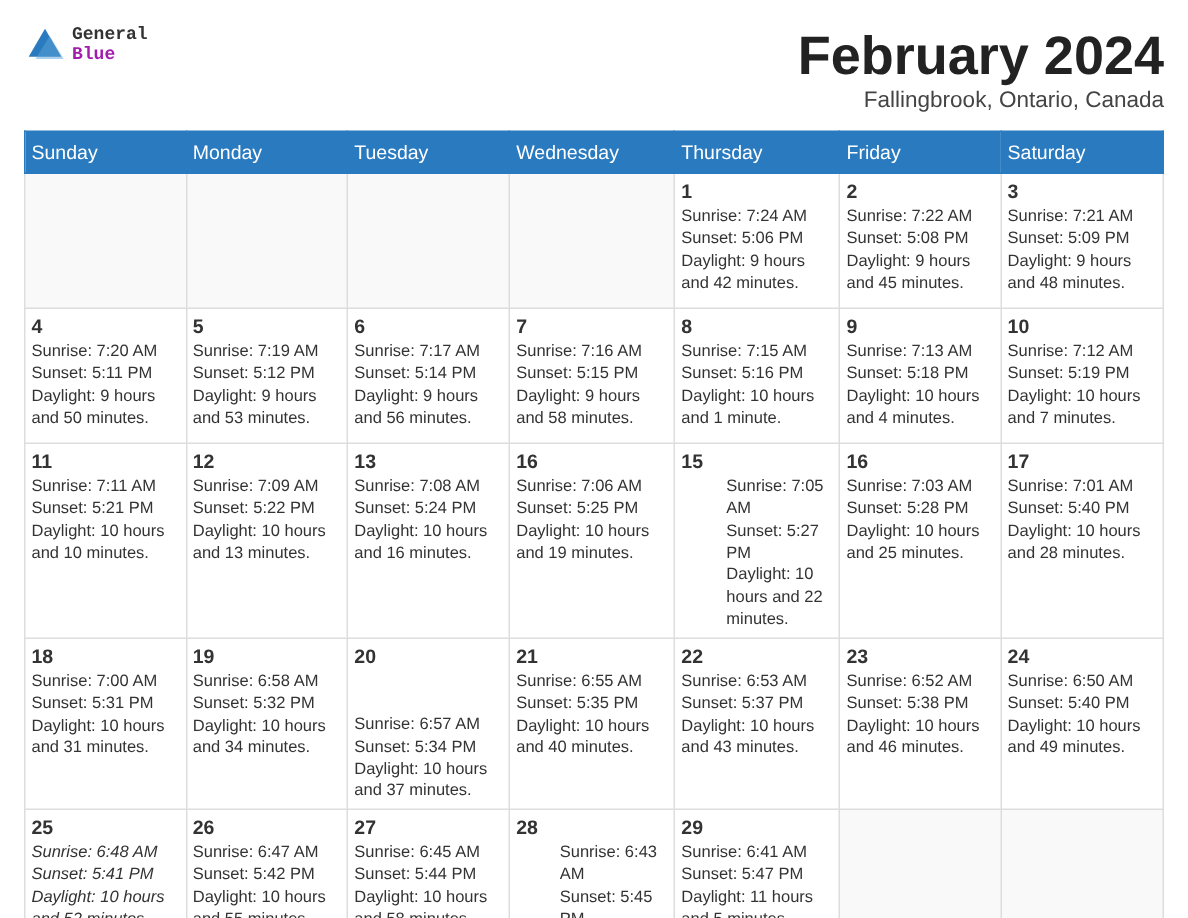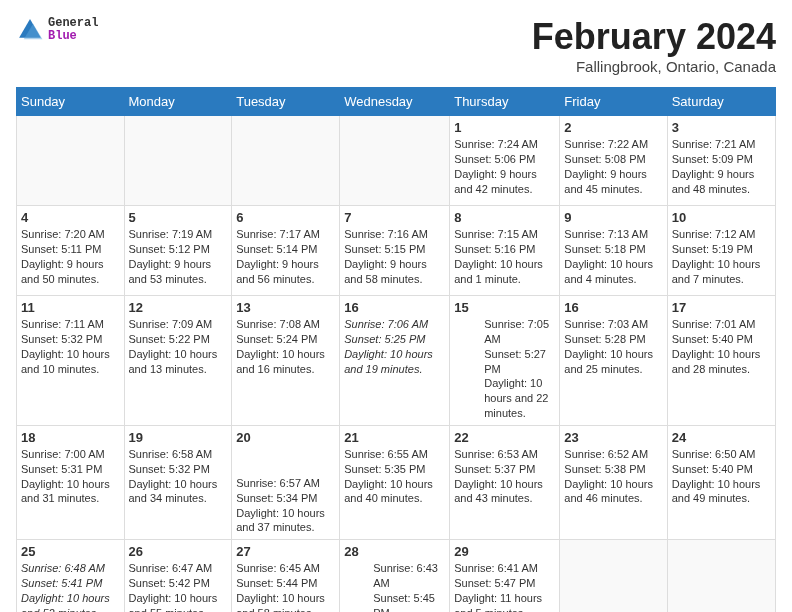--- a/index.html
+++ b/index.html
@@ -186,38 +186,38 @@
           <span class="day-num">10</span>
           <div class="day-info" style="white-space: pre-line;">Sunrise: 7:12 AM
 Sunset: 5:19 PM
 Daylight: 10 hours and 7 minutes.</div>
         </td>
       </tr>
       <tr>
         <td>
           <span class="day-num">11</span>
           <div class="day-info" style="white-space: pre-line;">Sunrise: 7:11 AM
-Sunset: 5:32 PM
+Sunset: 5:21 PM
 Daylight: 10 hours and 10 minutes.</div>
         </td>
         <td>
           <span class="day-num">12</span>
           <div class="day-info" style="white-space: pre-line;">Sunrise: 7:09 AM
 Sunset: 5:22 PM
 Daylight: 10 hours and 13 minutes.</div>
         </td>
         <td>
           <span class="day-num">13</span>
           <div class="day-info" style="white-space: pre-line;">Sunrise: 7:08 AM
 Sunset: 5:24 PM
 Daylight: 10 hours and 16 minutes.</div>
         </td>
         <td>
           <span class="day-num">16</span>
-          <div class="day-info" style="white-space: pre-line; font-style: italic;">Sunrise: 7:06 AM
+          <div class="day-info" style="white-space: pre-line;">Sunrise: 7:06 AM
 Sunset: 5:25 PM
 Daylight: 10 hours and 19 minutes.</div>
         </td>
         <td>
           <span class="day-num">15</span>
           <div class="day-info" style="white-space: pre-line; margin-left: 30px;">Sunrise: 7:05 AM
 Sunset: 5:27 PM
 Daylight: 10 hours and 22 minutes.</div>
         </td>
         <td>

